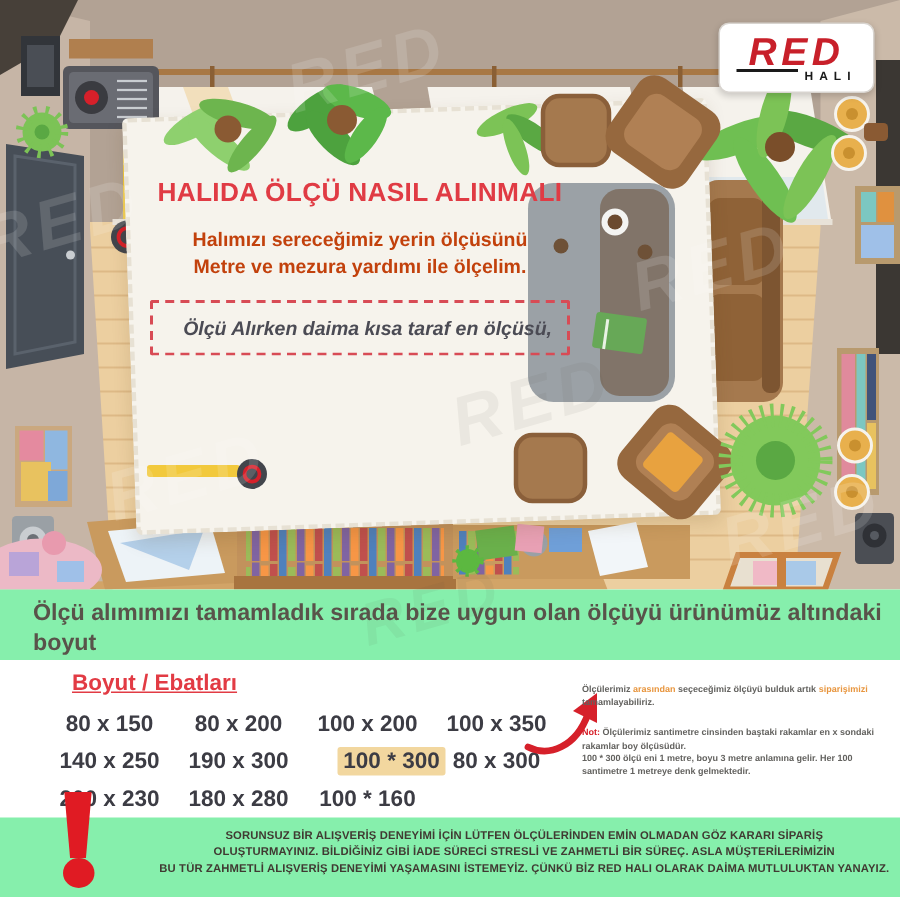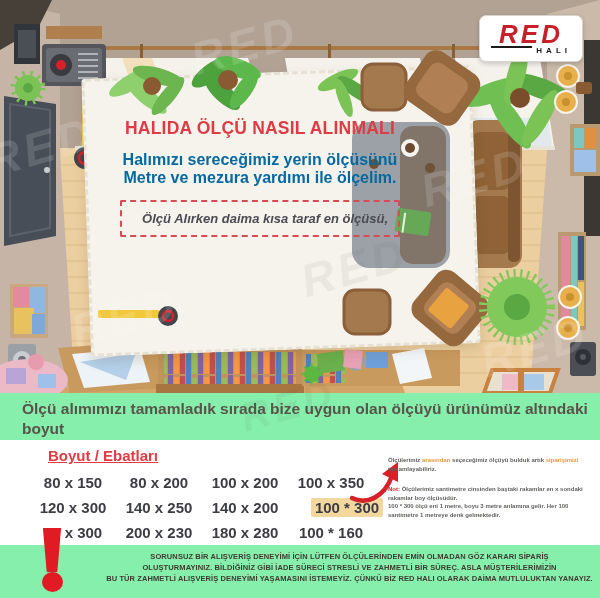--- a/index.html
+++ b/index.html
@@ -6,23 +6,23 @@
   .canvas{position:relative;width:600px;height:598px;overflow:hidden;background:#fff;
           font-family:"Liberation Sans",sans-serif;}
   svg{display:block;}
   
   .room{position:absolute;left:0;top:0;width:600px;height:393px;}
   .room-base,.room-over{position:absolute;left:0;top:0;width:600px;height:393px;}
   .room-over{pointer-events:none;}
   .rug-bg{position:absolute;left:86px;top:72px;width:384px;height:272px;
           background:#f6f3ec;border:3px dashed #e7e1d4;border-radius:4px;
           transform:rotate(-2deg);box-shadow:0 5px 12px rgba(90,60,20,.15);}
-  .rug-text{position:absolute;left:100px;top:118px;width:280px;text-align:center;z-index:5;margin-left:20px;}
+  .rug-text{position:absolute;left:100px;top:118px;width:280px;text-align:center;z-index:5;}
   .rug-title{margin:0;font-size:17.5px;font-weight:800;color:#e03b44;letter-spacing:.2px;}
-  .rug-line{display:block;font-size:16px;font-weight:700;color:#0369a1;line-height:18px;}
+  .rug-line{display:block;font-size:13px;font-weight:700;color:#c2410c;line-height:18px;}
   .rug-lines{margin-top:12px;}
   .tipbox{margin-top:13px;border:2px dashed #d84b55;border-radius:2px;padding:7px 10px;
           text-align:right;font-size:13px;font-style:italic;font-weight:700;color:#4b4b54;line-height:19px;}
   
   .logo{position:absolute;left:479px;top:15px;width:102px;height:45px;background:#fff;
         border:1px solid #d8d4cf;border-radius:7px;z-index:6;display:flex;flex-direction:column;
         align-items:center;justify-content:center;box-shadow:0 2px 5px rgba(0,0,0,.18);}
   .logo-main{font-size:26px;line-height:24px;font-weight:900;font-style:italic;color:#c8202a;letter-spacing:3px;}
   .logo-row{display:flex;align-items:flex-start;width:80px;}
   .logo-rule{flex:1;height:2px;background:#1a1a1a;margin-right:4px;}
@@ -342,23 +342,22 @@
     <span class="wm g" style="left:240px;top:-10px;font-size:40px">RED</span>
   </div>
 
   <div class="sizes">
     <h2 class="sizes-title">Boyut / Ebatları</h2>
     <div class="size-grid">
         <div class="size-cell">80 x 150</div>
         <div class="size-cell">80 x 200</div>
         <div class="size-cell">100 x 200</div>
         <div class="size-cell">100 x 350</div>
-        <div class="size-cell">120 x 300</div>
         <div class="size-cell">140 x 250</div>
-        <div class="size-cell">140 x 200</div>
+        <div class="size-cell">190 x 300</div>
         <div class="size-cell hl">100 * 300</div>
         <div class="size-cell">80 x 300</div>
         <div class="size-cell">200 x 230</div>
         <div class="size-cell">180 x 280</div>
         <div class="size-cell">100 * 160</div>
       </div>
 
     <svg class="arrow-svg" width="62" height="48" viewBox="0 0 62 48">
       <path d="M4,38 C18,45 36,38 44,16" fill="none" stroke="#d6202a" stroke-width="4.5" stroke-linecap="round"></path>
       <polygon points="34,14 50,2 50,22" fill="#d6202a"></polygon>

